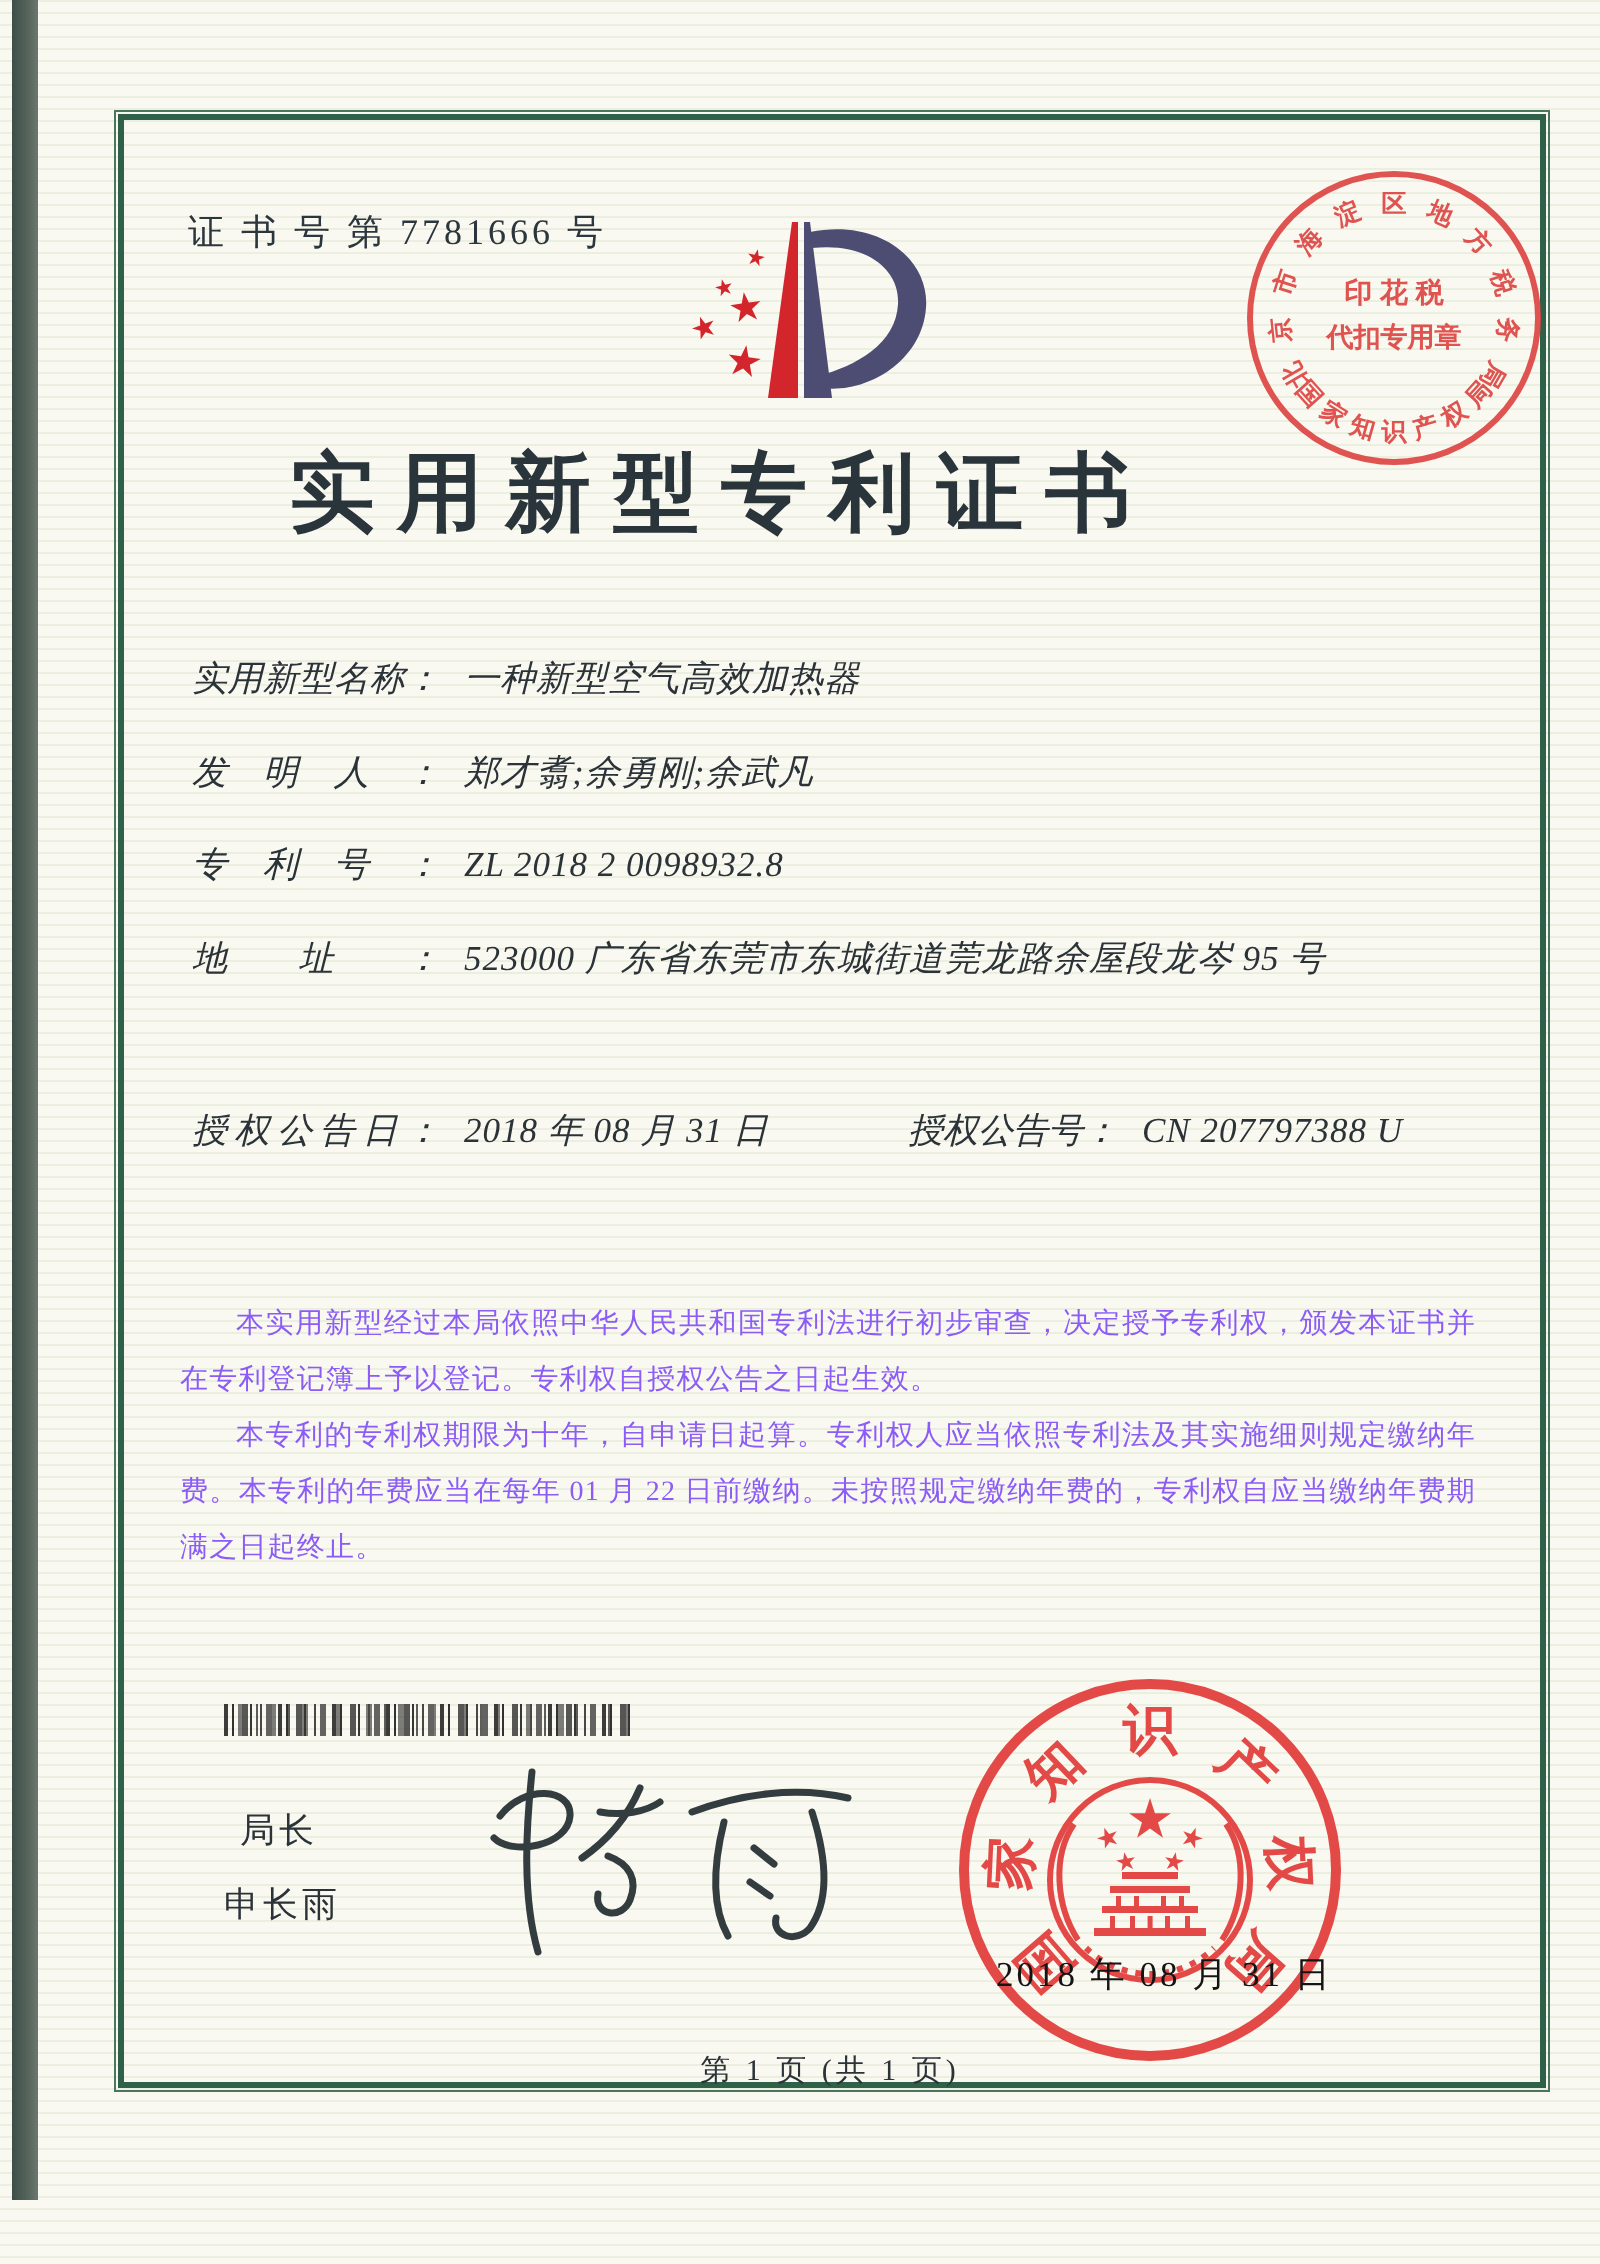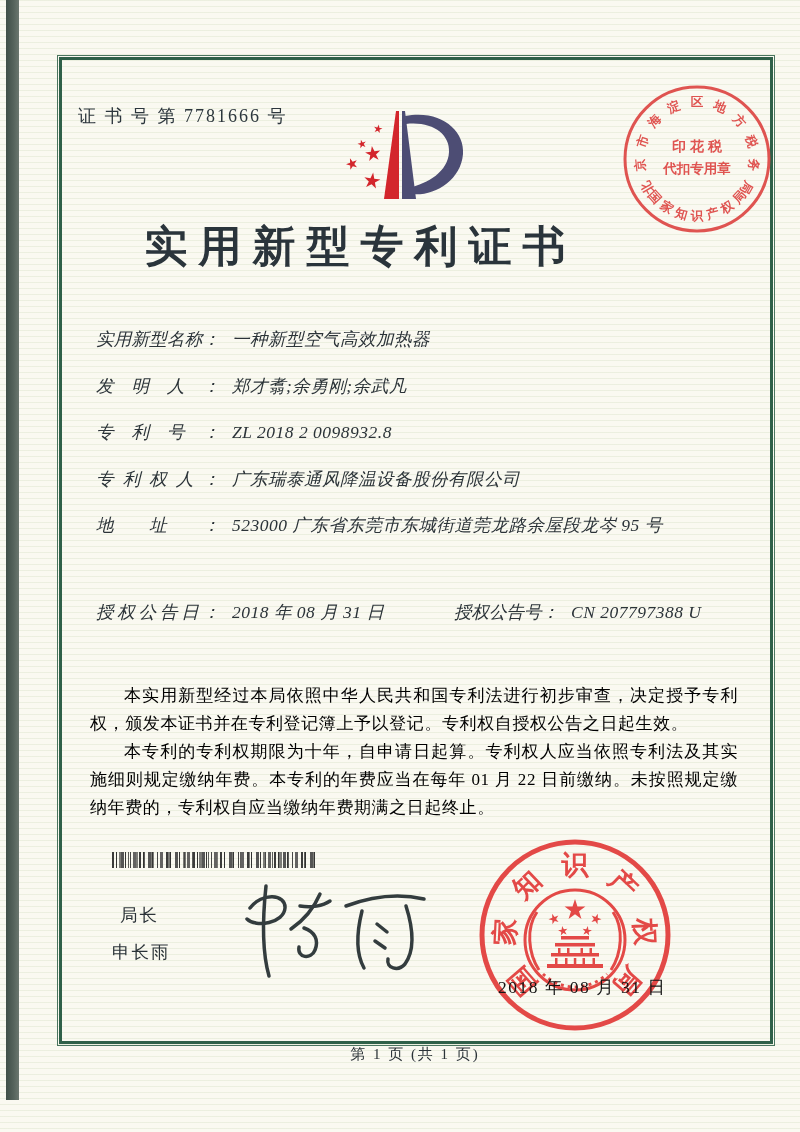--- a/index.html
+++ b/index.html
@@ -15,60 +15,60 @@
     background:repeating-linear-gradient(180deg, rgba(203,216,183,.30) 0 1px, rgba(0,0,0,0) 1px 6px);
   }
   .scan-strip{
     position:absolute;left:6px;top:0;width:13px;height:1100px;z-index:3;
     background:linear-gradient(90deg,#3f4e47,#56645c 60%,#6b776f);
   }
   .frame{position:absolute;left:57px;top:55px;width:716px;height:989px;border:1px solid #4a755f;z-index:1;}
   .frame-mid{position:absolute;inset:1px;border:3px solid #2f6049;}
   .frame-inner{position:absolute;inset:2px;border:1px solid #2f6049;}
 
-  .cert-no{position:absolute;left:78px;top:104px;font-size:18px;letter-spacing:2px;color:#2c363d;z-index:4;}
+  .cert-no{position:absolute;left:94px;top:104px;font-size:18px;letter-spacing:2px;color:#2c363d;z-index:4;}
 
   .logo{position:absolute;left:312px;top:96px;z-index:4;}
   .tax-stamp{position:absolute;left:622px;top:84px;z-index:5;opacity:.9;}
 
   .title{
     position:absolute;left:57px;top:218px;width:596px;text-align:center;z-index:4;
     font-size:43px;font-weight:bold;letter-spacing:11px;text-indent:11px;color:#2a343b;
   }
 
   .fields{position:absolute;left:96px;top:327px;width:640px;z-index:4;font-size:17.5px;}
   .field-row{height:46.5px;line-height:24px;white-space:nowrap;font-style:italic;}
   .flabel{
     display:inline-block;width:124px;vertical-align:top;
     text-align:justify;text-align-last:justify;-moz-text-align-last:justify;
   }
   .fvalue{margin-left:12px;letter-spacing:.5px;}
   .grant-right{position:absolute;left:358px;top:0;}
   .grant-right .flabel{width:auto;text-align:right;text-align-last:auto;}
 
-  .legal{position:absolute;left:90px;top:682px;width:648px;z-index:4;
-    font-size:17px;line-height:28px;text-align:justify;letter-spacing:.6px;color:#000000;}
+  .legal{position:absolute;left:90px;top:649px;width:648px;z-index:4;
+    font-size:14px;line-height:28px;text-align:justify;letter-spacing:.6px;color:#8b5cf6;}
   .legal p{margin:0;text-indent:2em;}
 
   .barcode{
     position:absolute;left:112px;top:852px;width:206px;height:16px;z-index:4;opacity:.85;
     background:
       repeating-linear-gradient(90deg,#1c1c1c 0 2px,rgba(0,0,0,0) 2px 4px,#101010 4px 5px,rgba(0,0,0,0) 5px 9px,#3a3a3a 9px 12px,rgba(0,0,0,0) 12px 13px,#151515 13px 14px,rgba(0,0,0,0) 14px 18px,#2a2a2a 18px 19px,rgba(0,0,0,0) 19px 21px,#4a4a4a 21px 24px,rgba(0,0,0,0) 24px 27px),
       repeating-linear-gradient(90deg,rgba(20,20,20,.8) 0 1px,rgba(0,0,0,0) 1px 7px,rgba(40,40,40,.7) 7px 10px,rgba(0,0,0,0) 10px 16px);
   }
 
   .commissioner-title{position:absolute;left:120px;top:903px;font-size:17.5px;letter-spacing:2px;z-index:4;}
   .commissioner-name{position:absolute;left:112px;top:940px;font-size:17.5px;letter-spacing:2px;z-index:4;}
   .signature{position:absolute;left:228px;top:876px;z-index:6;}
 
   .office-seal{position:absolute;left:476px;top:836px;z-index:5;opacity:.92;}
   .seal-date{position:absolute;left:498px;top:975px;z-index:7;font-size:17.5px;letter-spacing:1.5px;color:#141414;}
 
   .footer{position:absolute;left:57px;top:1026px;width:716px;text-align:center;z-index:4;
-    font-size:15px;letter-spacing:2px;color:#2b3338;margin-top:19px;}
+    font-size:15px;letter-spacing:2px;color:#2b3338;}
 
   svg text{font-family:"Liberation Sans","DejaVu Sans",sans-serif;}
 </style>
 </head>
 <body>
 
 <div class="paper-texture"></div>
 <div class="scan-strip"></div>
 
 <div class="frame">
@@ -128,23 +128,20 @@
   <div class="field-row">
     <span class="flabel">实用新型名称：</span><span class="fvalue">一种新型空气高效加热器</span>
   </div>
   <div class="field-row">
     <span class="flabel">发明人：</span><span class="fvalue">郑才翥;余勇刚;余武凡</span>
   </div>
   <div class="field-row">
     <span class="flabel">专利号：</span><span class="fvalue">ZL 2018 2 0098932.8</span>
   </div>
   <div class="field-row">
-    <span class="flabel">专利权人：</span><span class="fvalue">广东瑞泰通风降温设备股份有限公司</span>
-  </div>
-  <div class="field-row">
     <span class="flabel">地址：</span><span class="fvalue">523000 广东省东莞市东城街道莞龙路余屋段龙岑 95 号</span>
   </div>
   <div class="field-row" style="position:relative;margin-top:40px;">
     <span class="flabel">授权公告日：</span><span class="fvalue">2018 年 08 月 31 日</span>
     <span class="grant-right">
       <span class="flabel">授权公告号：</span><span class="fvalue">CN 207797388 U</span>
     </span>
   </div>
 </div>
 

